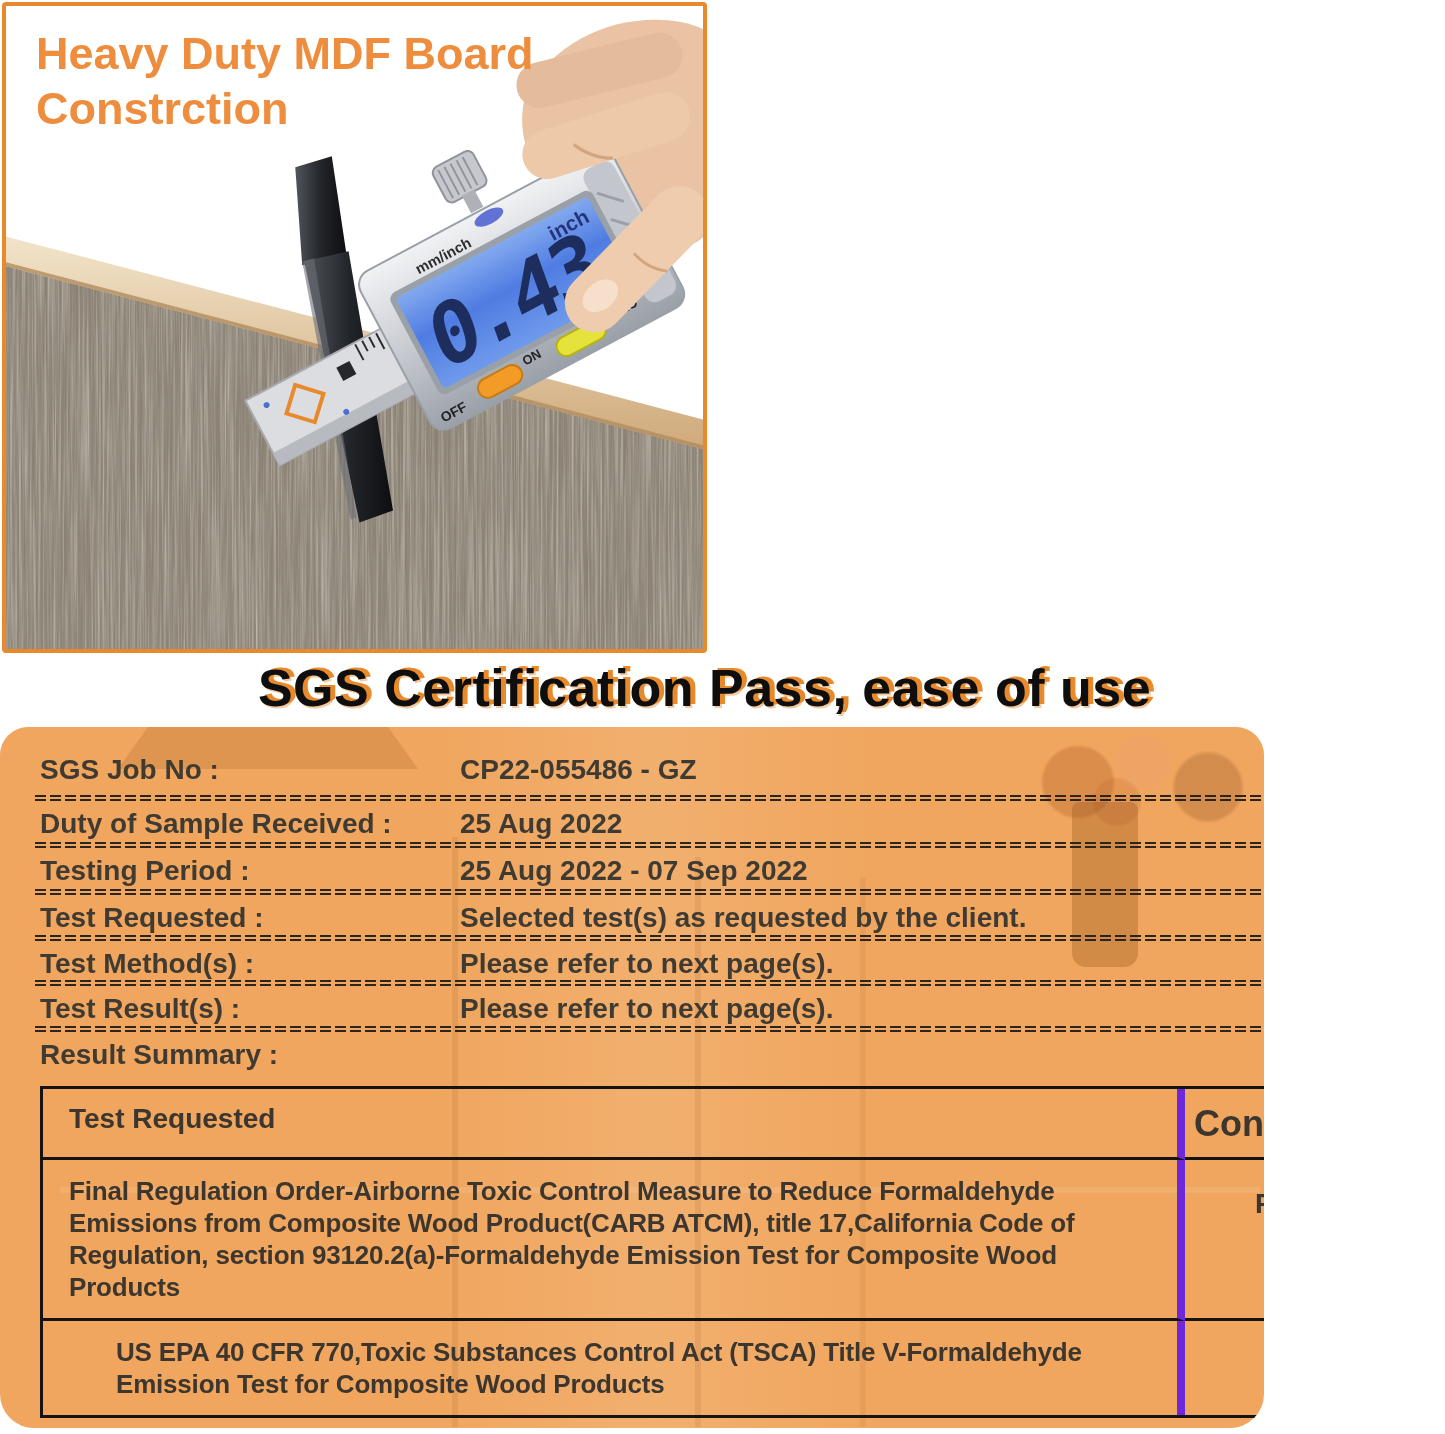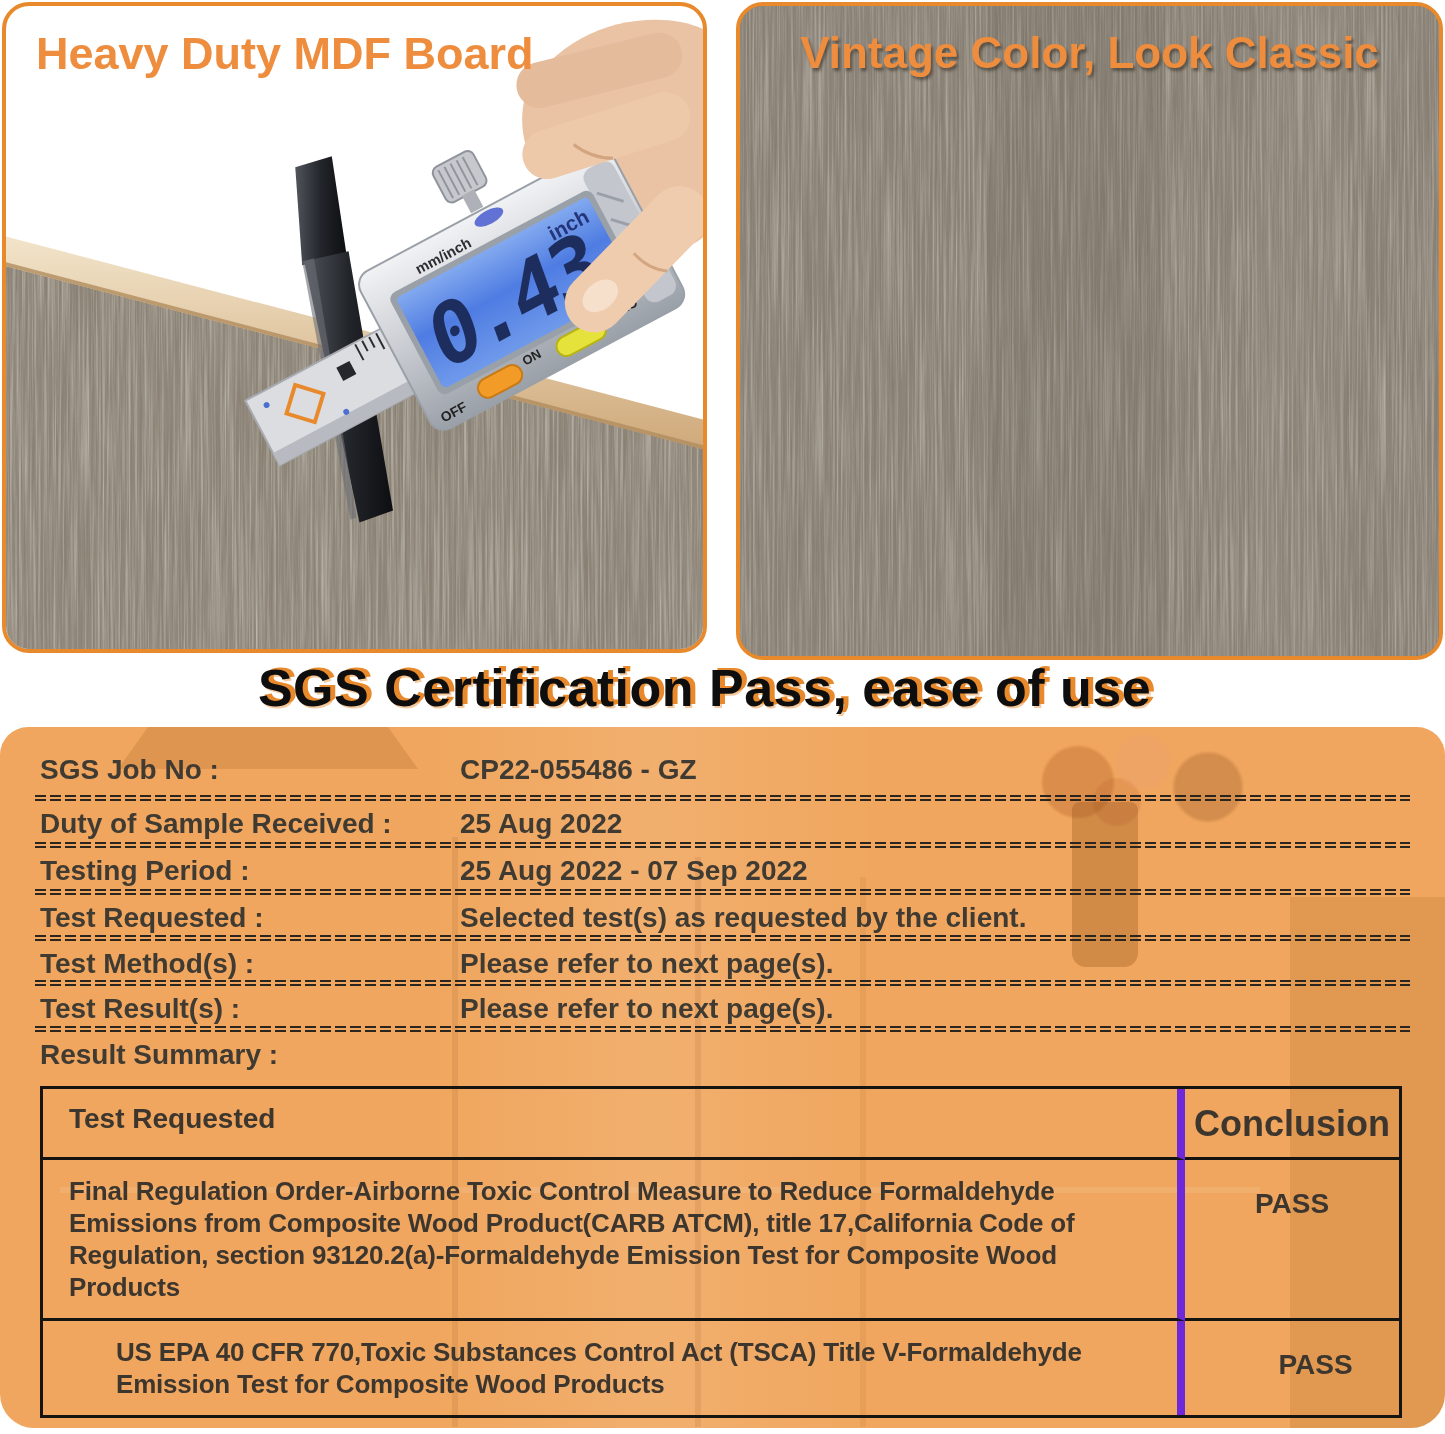--- a/index.html
+++ b/index.html
@@ -1,36 +1,36 @@
 <!DOCTYPE html>
 <html><head>
 <meta charset="utf-8">
 <style>
   html,body{margin:0;padding:0;background:#ffffff;}
   .stage{position:relative;width:1445px;height:1434px;background:#ffffff;
          font-family:"Liberation Sans",sans-serif;overflow:hidden;}
 
   
-  .photo-panel{position:absolute;border:4px solid #e8892b;border-radius:27px;overflow:hidden;box-sizing:border-box;}
+  .photo-panel{position:absolute;border:4px solid #e8892b;border-radius:4px;overflow:hidden;box-sizing:border-box;}
   .panel-left{left:2px;top:2px;width:705px;height:651px;background:#ffffff;}
   .panel-right{left:736px;top:2px;width:707px;height:658px;background:#8e8578;}
   .panel-title{position:absolute;z-index:5;font-weight:bold;color:#ee8d3d;}
   .panel-title-left{left:30px;top:20px;font-size:45px;line-height:55px;}
   .panel-title-right{left:0;right:0;top:22px;text-align:center;font-size:44px;
        text-shadow:2px 3px 3px rgba(45,38,30,.55);}
   .fill-svg{position:absolute;left:0;top:0;width:100%;height:100%;}
 
   
   .main-heading{position:absolute;left:0;right:0;top:658px;text-align:center;
       font-size:52px;font-weight:bold;color:#0e0e0e;letter-spacing:.5px;
       transform:translateX(-18px);
       text-shadow:5px -2px 0 #e8892b, 2px 2px 0 rgba(232,137,43,.45);}
 
   
-  .cert{position:absolute;left:0;top:727px;width:1445px;height:701px;background:#f0a65e;
+  .cert{position:absolute;left:0;top:727px;width:1264px;height:701px;background:#f0a65e;
         border-radius:28px 28px 34px 34px;overflow:hidden;}
   .hint{position:absolute;pointer-events:none;}
   .cert-row{position:absolute;height:42px;line-height:42px;font-size:28px;font-weight:bold;color:#3f3a32;white-space:nowrap;}
   .cert-label{position:absolute;left:40px;}
   .cert-value{position:absolute;left:460px;}
   .dashsep{position:absolute;left:35px;width:1375px;height:6px;}
   .dashsep::before,.dashsep::after{content:"";position:absolute;left:0;right:0;height:2px;
       background:repeating-linear-gradient(90deg,#2a251e 0 11px,transparent 11px 15px);}
   .dashsep::before{top:0;} .dashsep::after{bottom:0;}
 
@@ -47,20 +47,21 @@
   .cell-pass{font-size:28px;text-align:center;padding-top:28px;}
 </style>
 </head>
 <body>
 
 <div class="stage">
 
   <div class="photo-panel panel-left">
     <div class="panel-title panel-title-left">
       <div>Heavy Duty MDF Board</div>
+      <div>Constrction</div>
     </div>
 
     <svg class="fill-svg" viewBox="0 0 706 650" preserveAspectRatio="none">
       <defs>
         <linearGradient id="lcd" x1="0" y1="0" x2="0" y2="1">
           <stop offset="0" stop-color="#82a9ef"></stop>
             <stop offset=".45" stop-color="#4f7ce2"></stop>
             <stop offset="1" stop-color="#6f9aeb"></stop>
         </linearGradient>
         <linearGradient id="silver" x1="0" y1="0" x2="0" y2="1">
@@ -165,31 +166,20 @@
       <g>
         <line x1="548" y1="150" x2="668" y2="112" stroke="#edc8a9" stroke-width="50" stroke-linecap="round"></line>
         <line x1="596" y1="300" x2="682" y2="212" stroke="#f0ccae" stroke-width="60" stroke-linecap="round"></line>
         <ellipse cx="602" cy="293" rx="20" ry="14" fill="#f6e0cc" transform="rotate(-38 602 293)"></ellipse>
         <path d="M 575,140 q 18,14 40,14" fill="none" stroke="#c6966f" stroke-width="3" opacity=".7"></path>
         <path d="M 636,250 q 14,16 34,18" fill="none" stroke="#c6966f" stroke-width="3" opacity=".7"></path>
       </g>
     </svg>
   </div>
 
-  <div class="photo-panel panel-right">
-    <svg class="fill-svg" viewBox="0 0 707 658" preserveAspectRatio="none">
-      <rect x="0" y="0" width="707" height="658" fill="#8e8578"></rect>
-      <rect x="0" y="0" width="707" height="658" filter="url(#darkvein)" opacity=".9"></rect>
-      <rect x="0" y="0" width="707" height="658" filter="url(#lightvein)" opacity=".65"></rect>
-      <rect x="0" y="0" width="707" height="658" fill="#5a5348" opacity=".12"></rect>
-      <rect x="250" y="0" width="180" height="658" fill="#6a6257" opacity=".18"></rect>
-      <rect x="520" y="0" width="90" height="658" fill="#a29a8c" opacity=".15"></rect>
-    </svg>
-    <div class="panel-title panel-title-right">Vintage Color, Look Classic</div>
-  </div>
 
   <div class="main-heading">SGS Certification Pass, ease of use</div>
 
   <div class="cert">
 
     <div class="hint" style="left:118px;top:0;width:300px;height:42px;background:rgba(150,86,25,.20);clip-path:polygon(10% 0,90% 0,100% 100%,0 100%);"></div>
     <div class="hint" style="left:430px;top:0;width:450px;height:701px;background:linear-gradient(90deg,rgba(255,255,255,0),rgba(255,255,255,.10),rgba(255,255,255,0));"></div>
     <div class="hint" style="left:452px;top:110px;width:6px;height:590px;background:rgba(120,60,12,.10);"></div>
     <div class="hint" style="left:695px;top:130px;width:6px;height:570px;background:rgba(120,60,12,.10);"></div>
     <div class="hint" style="left:860px;top:150px;width:6px;height:550px;background:rgba(120,60,12,.08);"></div>

